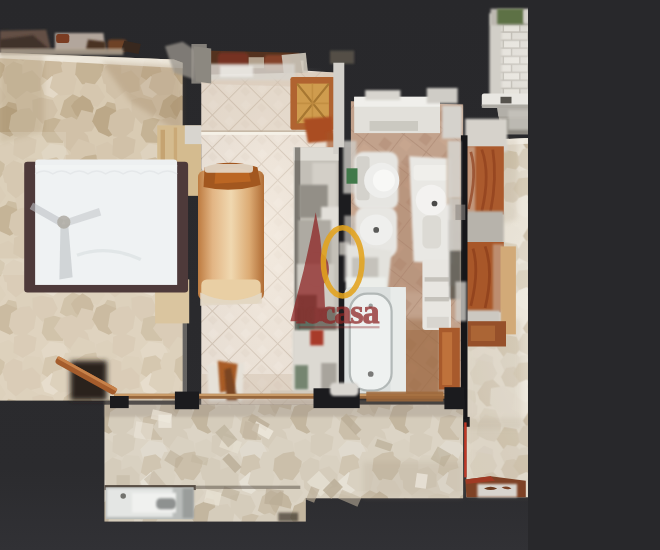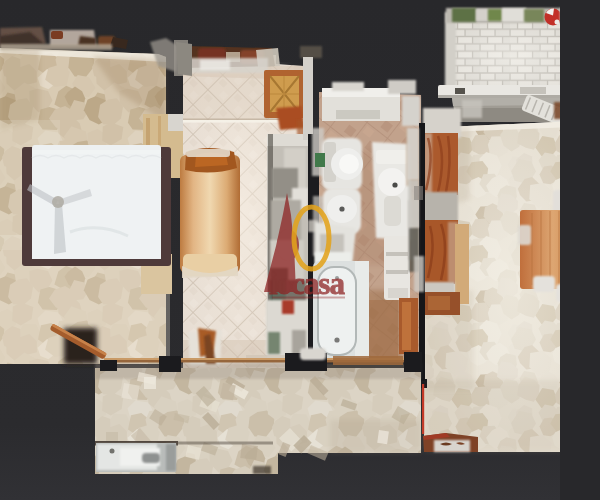--- a/index.html
+++ b/index.html
@@ -1,14 +1,14 @@
 <!DOCTYPE html>
 <html><head><meta charset="utf-8"><style>
 html,body{margin:0;padding:0;background:#28282b;}
-#wrap{width:560px;height:500px;overflow:hidden;position:relative;font-family:"Liberation Sans",sans-serif;}
+#wrap{width:480px;height:500px;overflow:hidden;position:relative;font-family:"Liberation Sans",sans-serif;}
 </style></head><body>
 <div id="wrap">
 <svg width="600" height="500" viewBox="0 0 600 500">
 <defs>
 <pattern id="mosW" width="90" height="90" patternUnits="userSpaceOnUse">
           <rect width="90" height="90" fill="#e0d6c4"></rect>
           <polygon points="-62.0,-73.9 -68.6,-61.9 -81.1,-64.7 -89.4,-76.6 -82.5,-87.4 -68.0,-84.0" fill="#c7b89e"></polygon>
           <polygon points="-90.3,-59.8 -96.2,-69.8 -92.5,-80.3 -84.5,-83.8 -73.3,-79.4 -70.3,-71.1 -74.0,-59.4 -81.1,-55.6" fill="#bcab8e"></polygon>
           <polygon points="-73.8,-35.2 -84.8,-30.3 -92.1,-35.7 -92.4,-47.0 -82.3,-51.1 -75.5,-46.2" fill="#dcd1bf"></polygon>
           <polygon points="-72.4,-14.1 -78.8,-11.4 -85.8,-14.0 -88.0,-23.0 -84.6,-29.3 -77.7,-34.0 -69.6,-31.1 -68.2,-21.4" fill="#d6cab6"></polygon>

